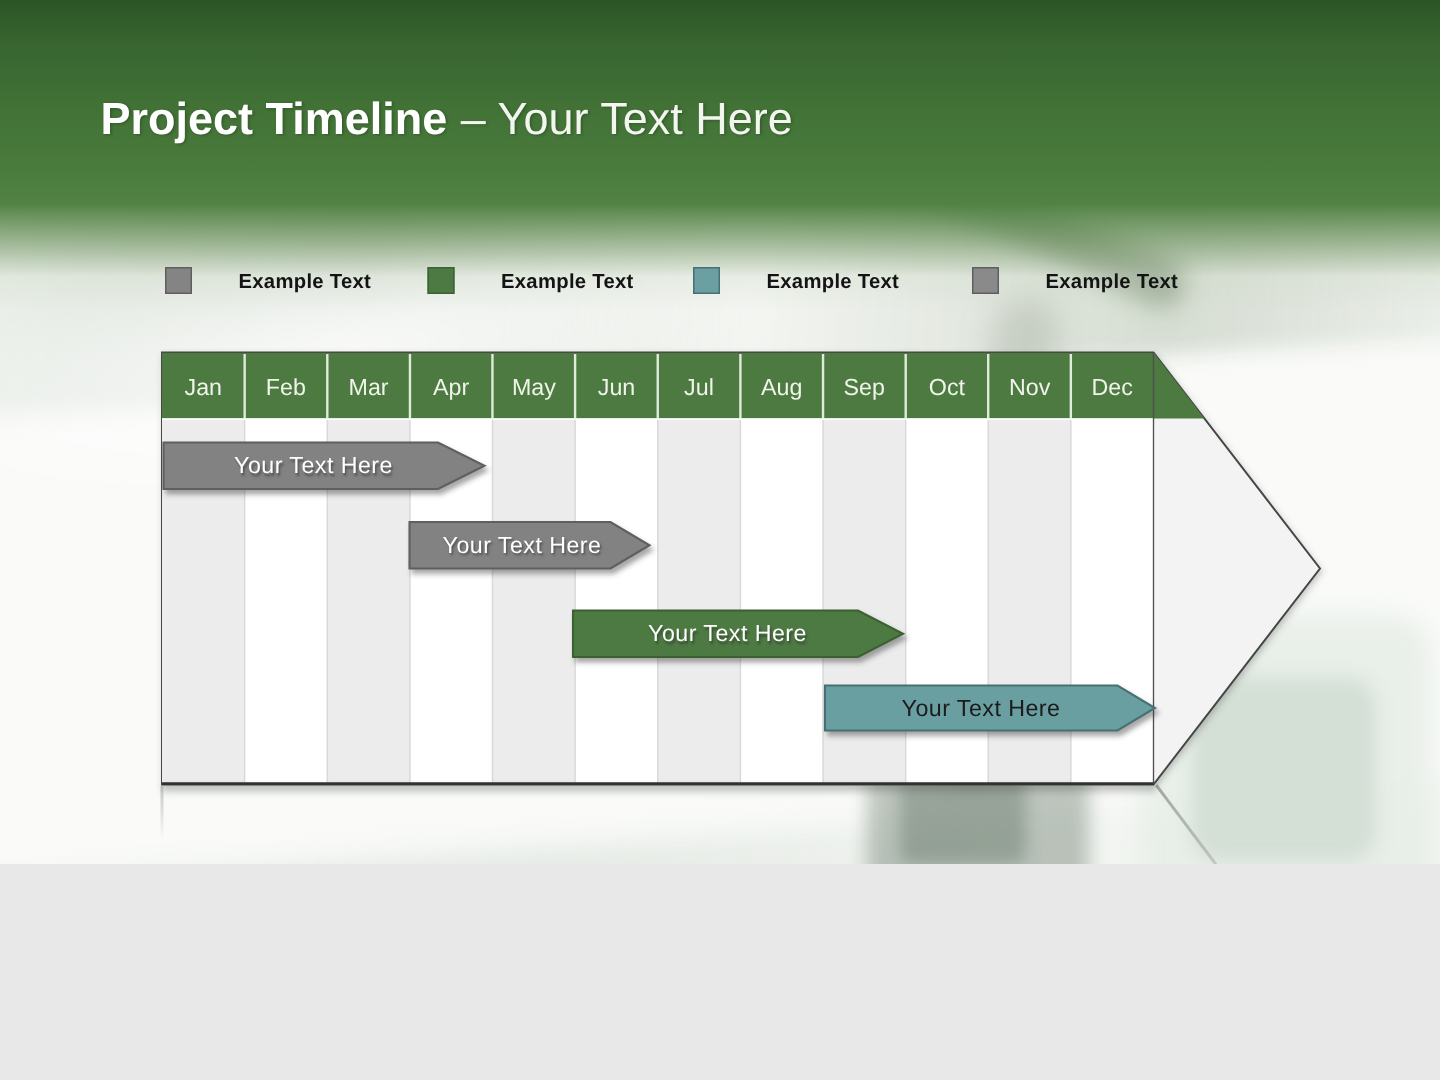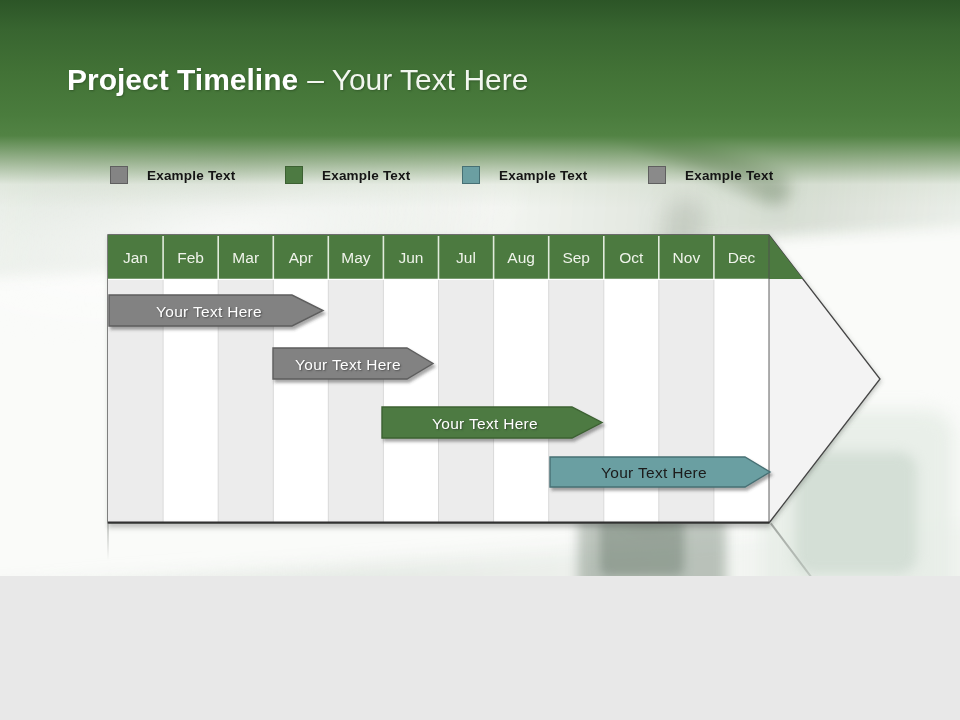--- a/index.html
+++ b/index.html
@@ -36,21 +36,21 @@
   
   .header-band{position:absolute;left:0;top:0;width:960px;height:212px;
     background:linear-gradient(180deg,
       #2c5527 0%, #386530 14%, #427236 34%, #4a7c3d 54%, #528344 64%,
       rgba(110,147,95,0.62) 76%, rgba(203,216,196,0.28) 87%, rgba(250,251,249,0) 98%);}
   .title{position:absolute;left:67px;top:62px;font-size:30px;line-height:36px;
     color:#ffffff;white-space:nowrap;text-shadow:1px 1px 2px rgba(20,40,18,0.35);}
   .title .t-bold{font-weight:700;}
   .title .t-rest{font-weight:400;margin-left:9px;color:#f2f6ef;}
   
-  .legend-item{position:absolute;top:166px;display:flex;align-items:center;gap:19px;}
+  .legend-item{position:absolute;top:178px;display:flex;align-items:center;gap:31px;}
   .legend-item.l1{left:110px}.legend-item.l2{left:285px}
   .legend-item.l3{left:462px}.legend-item.l4{left:648px}
   .legend-swatch{width:18px;height:18px;border:1px solid #5c5c5c;box-sizing:border-box;}
   .legend-label{font-size:13.5px;font-weight:700;color:#141414;letter-spacing:0.2px;}
   
   .timeline-svg{position:absolute;left:107px;top:234px;width:775px;height:292px;overflow:visible;}
   .timeline-svg text{font-family:"Liberation Sans",sans-serif;}
   .month-label{font-size:15.5px;fill:#eff3ea;}
   .col-odd{fill:#ececec;}
   .col-even{fill:#ffffff;}

